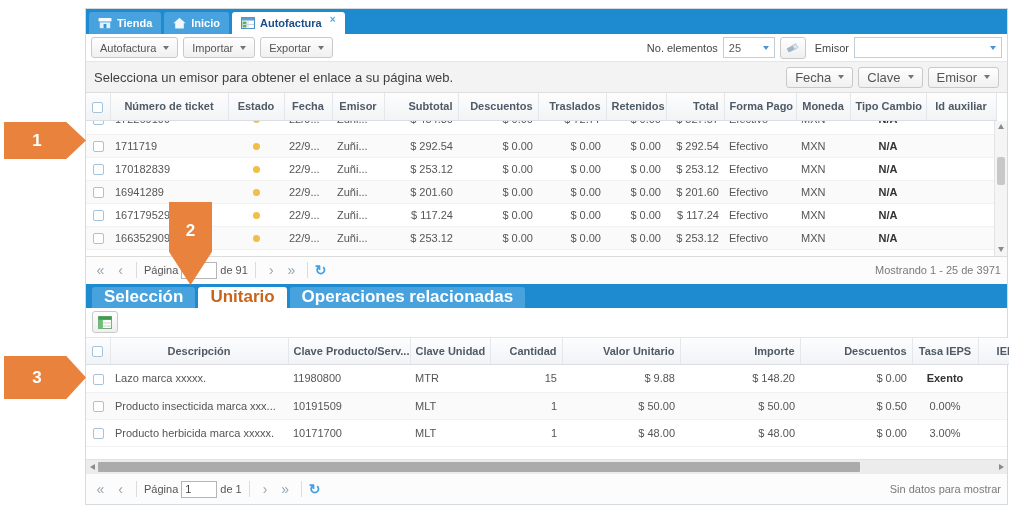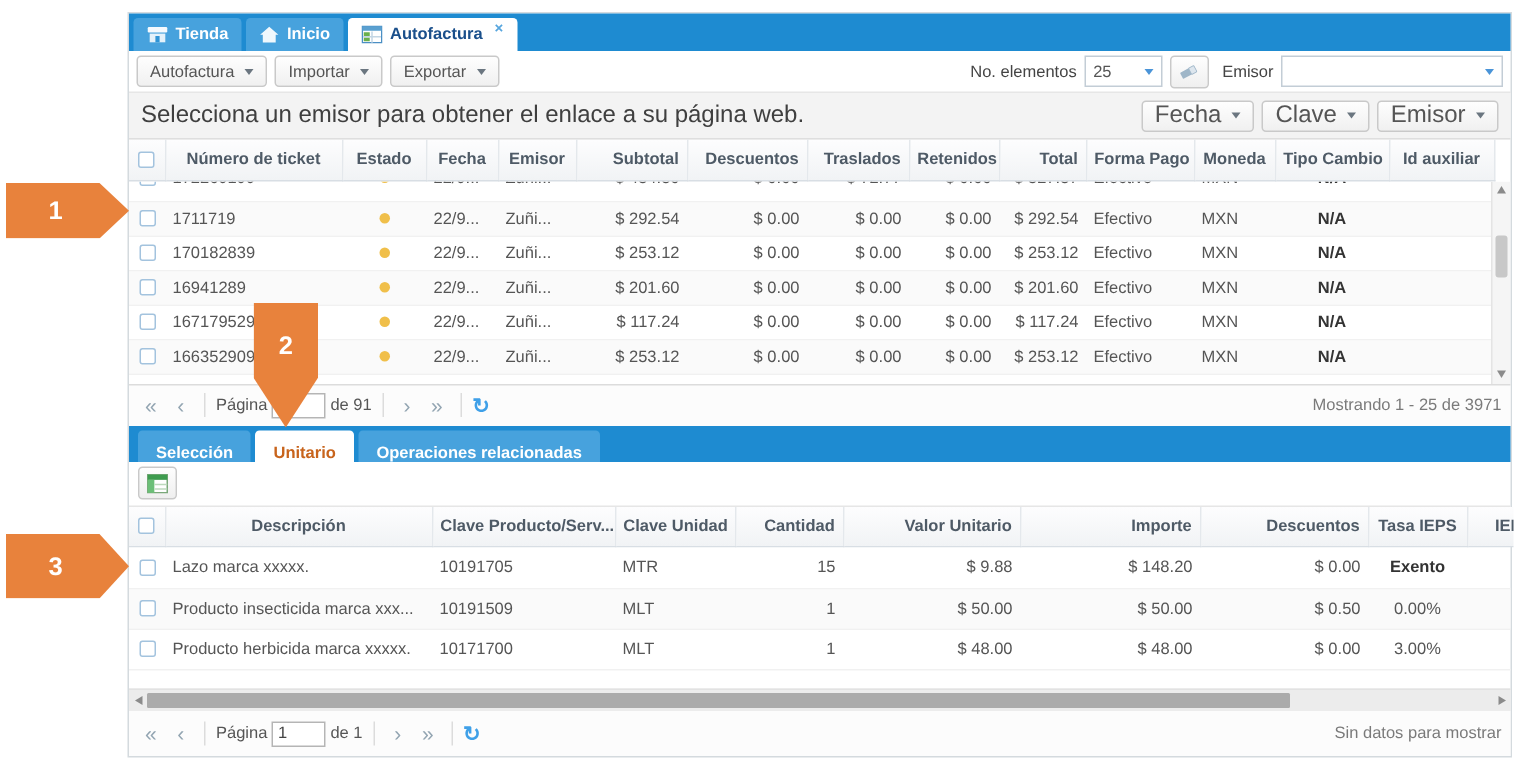--- a/index.html
+++ b/index.html
@@ -19,21 +19,21 @@
   .btn { height:21px; display:inline-flex; align-items:center; gap:7px; padding:0 8px; border:1px solid #c9c9c9; border-radius:3px; background:linear-gradient(#fefefe,#f0f0f0); color:#555; white-space:nowrap; }
   .caret { width:0; height:0; border-left:3.5px solid transparent; border-right:3.5px solid transparent; border-top:4px solid #6b7680; }
   .caret.blue { border-top-color:#4a94d8; }
   .spacer { flex:1; }
   .lbl { color:#444; }
   .selectbox { height:21px; width:52px; border:1px solid #c3cdd6; background:#fff; display:flex; align-items:center; justify-content:space-between; padding:0 5px; }
   .combo { height:21px; width:148px; border:1px solid #c3cdd6; background:#fff; display:flex; align-items:center; justify-content:flex-end; padding:0 5px; }
   .iconbtn { width:26px; height:22px; border:1px solid #c9c9c9; border-radius:3px; background:linear-gradient(#fefefe,#efefef); display:inline-flex; align-items:center; justify-content:center; }
 
   
-  .infobar { height:31px; background:#f3f3f3; border-bottom:1px solid #dedede; display:flex; align-items:center; padding:0 8px; gap:5px; color:#3f3f3f; font-size:16px; flex:0 0 auto;text-align:center; }
+  .infobar { height:31px; background:#f3f3f3; border-bottom:1px solid #dedede; display:flex; align-items:center; padding:0 8px; gap:5px; color:#3f3f3f; font-size:13px; flex:0 0 auto;text-align:center; }
 
   
   table { border-collapse:collapse; table-layout:fixed; font-size:11px; }
   th { height:27px; background:linear-gradient(#fdfdfe,#f1f3f5); border-right:1px solid #e4e8ec; border-bottom:1px solid #d8dee4; color:#4e5a66; font-weight:bold; text-align:center; padding:0 5px; white-space:nowrap; overflow:hidden; }
   td { height:23px; border-bottom:1px solid #f1f1f1; padding:0 5px; white-space:nowrap; overflow:hidden; color:#555; }
   tr.alt td { background:#fafafa; }
   .num { text-align:right; }
   .ctr { text-align:center; }
   .bold { font-weight:bold; color:#333; }
   .cb { display:inline-block; width:11px; height:11px; border:1px solid #a3c3de; border-radius:2px; background:#fff; vertical-align:middle; }
@@ -53,21 +53,21 @@
   
   .pager { height:28px; display:flex; align-items:center; padding:0 6px; gap:3px; border-top:1px solid #dcdcdc; background:#fcfcfc; color:#555; flex:0 0 auto; }
   .picon { color:#93a5b2; font-size:14px; width:17px; text-align:center; line-height:1; }
   .pinput { width:36px; height:17px; border:1px solid #b5b5b5; font-size:11px; padding:1px 3px; font-family:"Liberation Sans",sans-serif; color:#444; }
   .psep { width:1px; height:16px; background:#dcdcdc; margin:0 4px; }
   .refresh { color:#3fa0e8; font-size:14px; font-weight:bold; line-height:1; }
   .pstatus { color:#7a7a7a; }
 
   
   .dtabbar { height:24px; background:#1e8bd1; display:flex; align-items:flex-end; padding:3px 3px 0 6px; gap:3px; flex:0 0 auto; }
-  .dtab { height:21px; display:flex; align-items:flex-end; padding:0 12px; background:#47a2dd; color:#fff; font-weight:bold; border-radius:3px 3px 0 0; font-size:11px; }
+  .dtab { height:21px; display:flex; align-items:center; padding:0 12px; background:#47a2dd; color:#fff; font-weight:bold; border-radius:3px 3px 0 0; font-size:17px; }
   .dtab.active { background:#fff; color:#c8641c; }
   .dtoolbar { height:30px; display:flex; align-items:center; padding:0 6px; border-bottom:1px solid #e6e6e6; flex:0 0 auto; }
   .brows { flex:1 1 auto; overflow:hidden; position:relative; }
   .bclip { width:923px; overflow:hidden; }
 
   
   .hscroll { height:15px; border-top:1px solid #e2e2e2; background:#ececec; position:relative; flex:0 0 auto; }
   .harrow { position:absolute; top:0; bottom:0; width:12px; display:flex; align-items:center; justify-content:center; }
   .tri-l { width:0; height:0; border-top:3.5px solid transparent; border-bottom:3.5px solid transparent; border-right:5px solid #8b8b8b; }
   .tri-r { width:0; height:0; border-top:3.5px solid transparent; border-bottom:3.5px solid transparent; border-left:5px solid #8b8b8b; }
@@ -486,21 +486,21 @@
           <col style="width:118px">
           <col style="width:120px">
           <col style="width:112px">
           <col style="width:66px">
           <col style="width:80px">
         </colgroup>
       <tbody>
           <tr style="height:27px;">
         <td class="ctr"><span class="cb"></span></td>
         <td>Lazo marca xxxxx.</td>
-        <td>10191705</td>
+        <td>11980800</td>
         <td>MTR</td>
         <td class="num">15</td>
         <td class="num">$ 9.88</td>
         <td class="num">$ 148.20</td>
         <td class="num">$ 0.00</td>
         <td class="ctr bold">Exento</td>
         <td></td>
       </tr>
       <tr class="alt" style="height:27px;">
         <td class="ctr"><span class="cb"></span></td>

